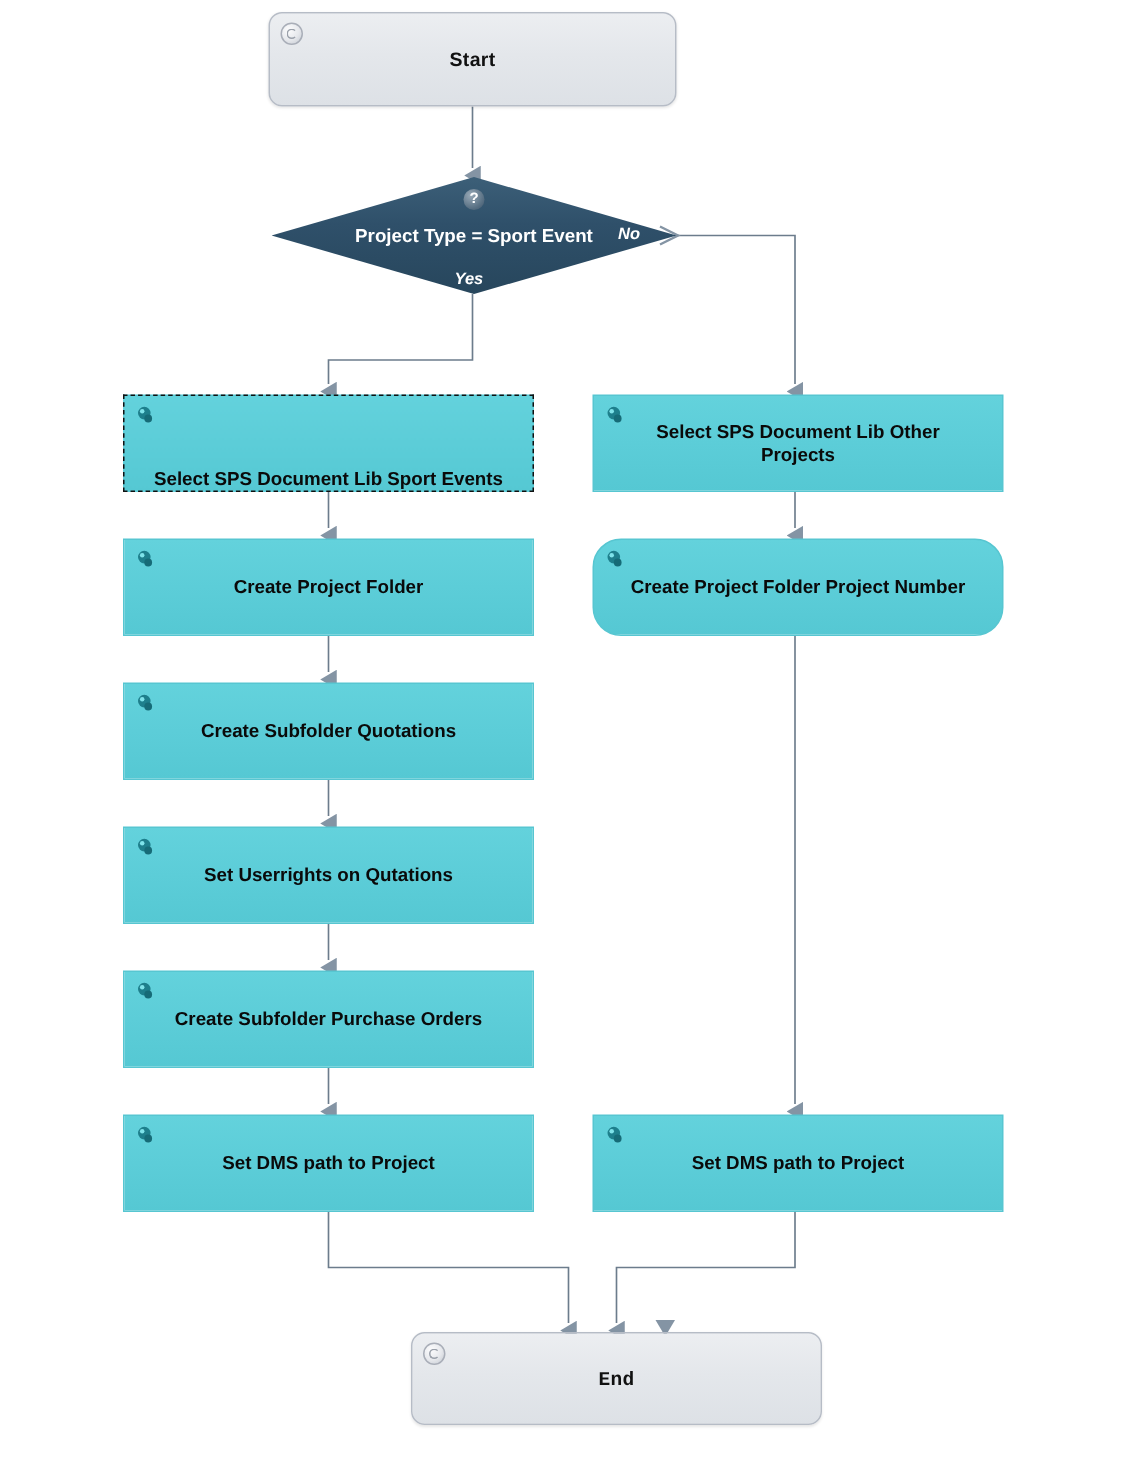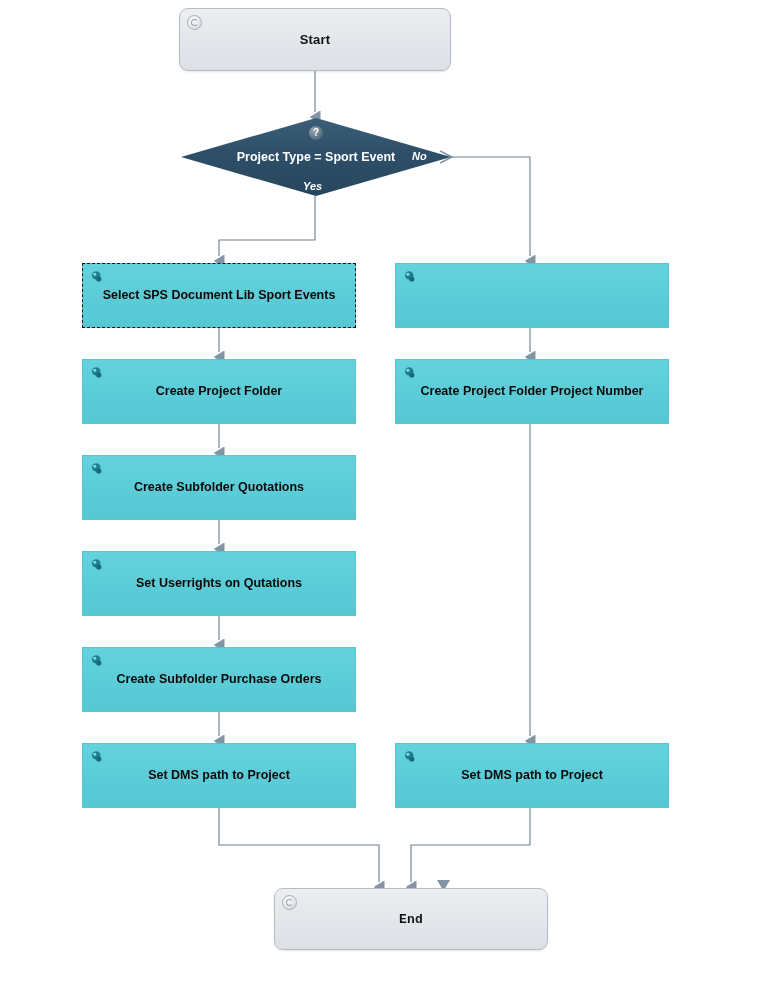--- a/index.html
+++ b/index.html
@@ -209,47 +209,48 @@
 
   <div class="decision" style="left:181px; top:118px; width:270px; height:78px;">
     <span class="dia-shape"></span>
     <span class="dec-icon">?</span>
     <span class="dia-text">Project Type = Sport Event</span>
   </div>
 
   <span class="edge-label" style="left:412px; top:150px;font-style:italic;">No</span>
   <span class="edge-label" style="left:303px; top:180px;">Yes</span>
 
-  <div class="process selected" style="left:82px; top:263px; width:274px; height:65px;">
+  <div class="process selected" style="left:82px; top:263px; width:274px; height:65px;align-items:flex-end;">
     <svg class="proc-icon" viewBox="0 0 13 13">
       <circle cx="6.2" cy="5.4" r="4.2" fill="#1E7F8C"></circle>
       <circle cx="4.8" cy="4.2" r="1.5" fill="#7FE3EA"></circle>
       <circle cx="8.8" cy="9.0" r="2.6" fill="#166B77"></circle>
     </svg>
     <span class="proc-label">Select SPS Document Lib Sport Events</span>
   </div>
 
   <div class="process" style="left:395px; top:263px; width:274px; height:65px;">
     <svg class="proc-icon" viewBox="0 0 13 13">
       <circle cx="6.2" cy="5.4" r="4.2" fill="#1E7F8C"></circle>
       <circle cx="4.8" cy="4.2" r="1.5" fill="#7FE3EA"></circle>
       <circle cx="8.8" cy="9.0" r="2.6" fill="#166B77"></circle>
     </svg>
+    <span class="proc-label">Select SPS Document Lib Other Projects</span>
   </div>
 
   <div class="process" style="left:82px; top:359px; width:274px; height:65px;">
     <svg class="proc-icon" viewBox="0 0 13 13">
       <circle cx="6.2" cy="5.4" r="4.2" fill="#1E7F8C"></circle>
       <circle cx="4.8" cy="4.2" r="1.5" fill="#7FE3EA"></circle>
       <circle cx="8.8" cy="9.0" r="2.6" fill="#166B77"></circle>
     </svg>
     <span class="proc-label">Create Project Folder</span>
   </div>
 
-  <div class="process" style="left:395px; top:359px; width:274px; height:65px;">
+  <div class="process" style="left:395px; top:359px; width:274px; height:65px;border-radius:19px;">
     <svg class="proc-icon" viewBox="0 0 13 13">
       <circle cx="6.2" cy="5.4" r="4.2" fill="#1E7F8C"></circle>
       <circle cx="4.8" cy="4.2" r="1.5" fill="#7FE3EA"></circle>
       <circle cx="8.8" cy="9.0" r="2.6" fill="#166B77"></circle>
     </svg>
     <span class="proc-label">Create Project Folder Project Number</span>
   </div>
 
   <div class="process" style="left:82px; top:455px; width:274px; height:65px;align-items:center;">
     <svg class="proc-icon" viewBox="0 0 13 13">

